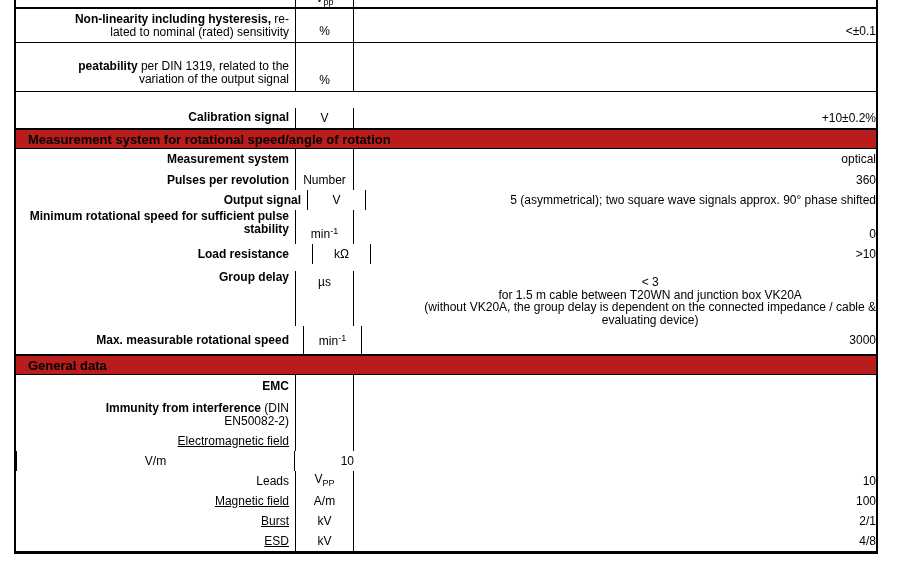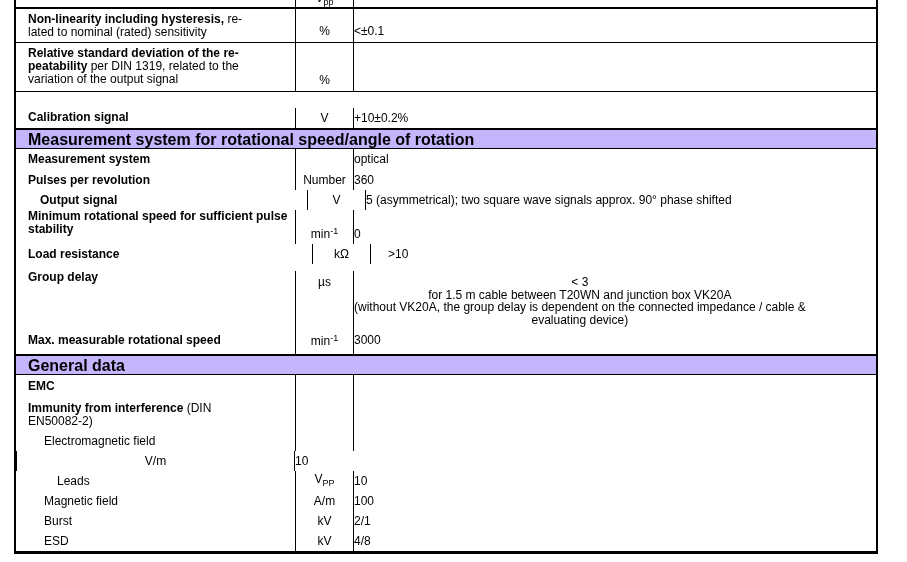--- a/index.html
+++ b/index.html
@@ -18,42 +18,42 @@
     border-right: 2px solid #000;
     border-bottom: 3px solid #000;
     font-size: 12px;
     line-height: 13px;
   }
   .row {
     display: grid;
     grid-template-columns: 279px 59px 1fr;
     align-items: stretch;
   }
-  .c1 { padding: 4px 6px 3px 12px; }
+  .c1 { padding: 4px 6px 3px 12px; text-align: right; }
   .uc {
     border-left: 1px solid #000;
     border-right: 1px solid #000;
     display: flex; align-items: center; justify-content: center;
     text-align: center;
   }
   .vc {
-    display: flex; align-items: center; justify-content: flex-start;
+    display: flex; align-items: center; justify-content: flex-end;
     text-align: center;
   }
   .b { font-weight: bold; }
   .hb { border-bottom: 1px solid #000; }
   .end { align-items: flex-end; padding-bottom: 4px; }
   .sup { font-size: 9px; vertical-align: 4px; letter-spacing: 0; }
   .sub { font-size: 9px; vertical-align: -3px; }
   .band {
     border-top: 2px solid #000;
     border-bottom: 1px solid #000;
-    background: #c4b5fd;
+    background: #b91c1c;
     font-weight: bold;
-    font-size: 16px;
+    font-size: 13px;
     height: 21px;
     padding: 3px 4px 0 12px;
   }
   
   .cutrow { height: 9px; border-bottom: 2px solid #000; overflow: hidden; }
   .cutrow .uc { align-items: flex-start; overflow: hidden; }
   .cutwrap { display: inline-block; margin-top: -8px; }
   
   .r-nl { height: 34px; }
   .r-rsd { height: 49px; }
@@ -64,30 +64,30 @@
   .r-ppr { height: 20px; }
   .r-os  { height: 20px; padding-left: 12px; }
   .r-min { height: 34px; }
   .r-min .c1 { padding-top: 4px; }
   .r-min .uc, .r-min .vc { align-items: flex-end; padding-bottom: 3px; }
   .r-lr  { height: 20px; gap: 17px; }
   .r-gd  { height: 55px; margin-top: 7px; }
   .r-gd .c1 { padding-top: 5px; }
   .r-gd .uc { align-items: flex-start; padding-top: 5px; }
   .r-gd .vc { align-items: flex-start; padding-top: 5px; line-height: 12.5px; }
-  .r-max { height: 28px; }
+  .r-max { height: 28px; gap: 8px; }
   .s2 .c1, .s3 .c1 { display: flex; flex-direction: column; justify-content: center; padding-top: 0; padding-bottom: 0; }
   .r-min .c1, .r-gd .c1 { justify-content: flex-start; }
   
   .r-emc { height: 22px; }
   .r-imm { height: 34px; }
   .r-imm .c1 { justify-content: flex-start; padding-top: 5px; }
   .r-emf, .r-hou, .r-lea, .r-mag, .r-bur { height: 20px; }
   .r-esd { height: 20px; }
-  .ind1 .c1 { padding-left: 28px; }
+  .ind1 .c1 { padding-left: 28px; text-decoration: underline; }
   .ind2 .c1 { padding-left: 41px; }
 </style>
 </head>
 <body>
 
 <div class="spec-table">
 
   <div class="row cutrow">
     <div class="c1"></div>
     <div class="uc">
@@ -104,21 +104,21 @@
     <div class="uc end">
         <span>%</span>
       </div>
     <div class="vc end">
         <span>&lt;±0.1</span>
       </div>
   </div>
 
   <div class="row hb r-rsd">
     <div class="c1">
-      <span class="b">Relative standard deviation of the re-</span><br>
+      <br>
       <span class="b">peatability</span><span> per DIN 1319, related to the</span><br>
       <span>variation of the output signal</span>
     </div>
     <div class="uc end">
         <span>%</span>
       </div>
   </div>
 
   <div class="row r-cal">
     <div class="c1 b">Calibration signal</div>

